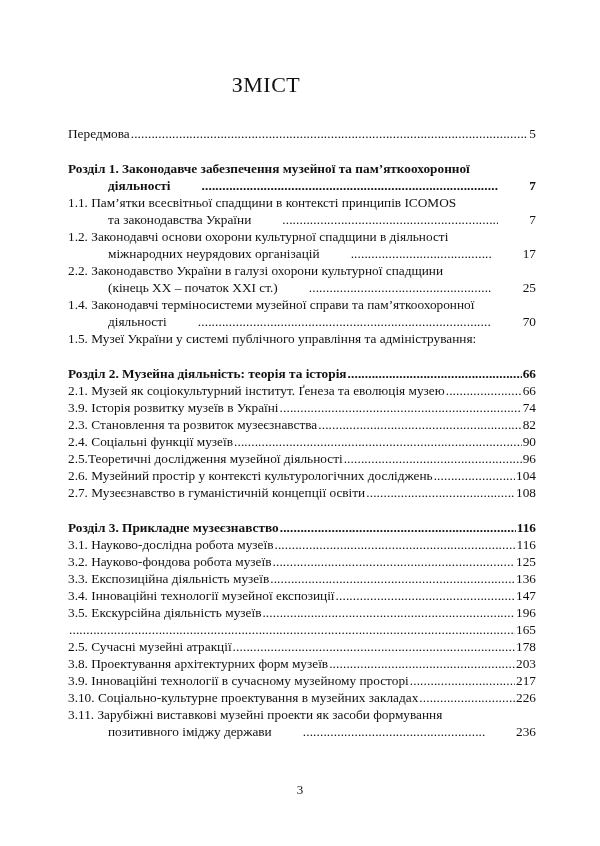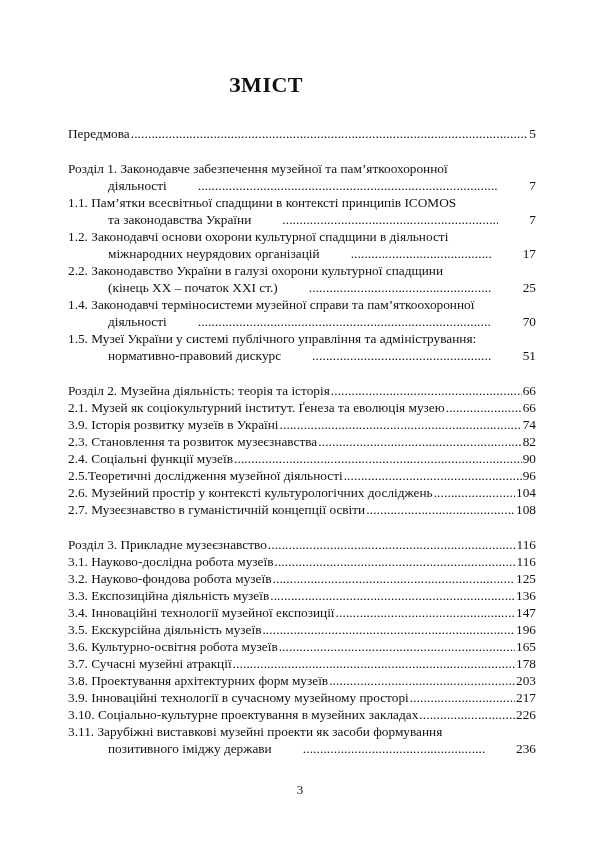--- a/index.html
+++ b/index.html
@@ -1,29 +1,29 @@
 <!DOCTYPE html>
 <html><head>
 <meta charset="utf-8">
 <style>
   html, body { margin:0; padding:0; background:#ffffff; }
   body { width:600px; height:846px; position:relative; overflow:hidden;
          font-family:"Liberation Serif", "DejaVu Serif", serif; color:#111; }
   .title { position:absolute; top:72px; left:0; width:532px; text-align:center;
-           font-weight:bold; font-size:22px; letter-spacing:0.5px; }
+           font-weight:normal; font-size:22px; letter-spacing:0.5px; }
   .toc { position:absolute; left:68px; width:468px; top:125px; font-size:13.3px; line-height:17px; }
   .entry { position:relative; }
   .line { display:flex; align-items:center; white-space:nowrap; }
   .line .text { flex:0 0 auto; }
   .line .dots { flex:1 1 auto; overflow:hidden; white-space:nowrap; margin:0 1px; }
   .line .dots::before { content:". . . . . . . . . . . . . . . . . . . . . . . . . . . . . . . . . . . . . . . . . . . . . . . . . . . . . . . . . . . . . . . . . . . . . . . . . . . . . . . . . . . . . . . . . . . . . . . . . . . . . . . . . . . . . . . . . . . . . . . . . . . . . . . . . . . . . . . . . . . . . . . . . . . . . . . . . . . . . . . . . . . . . . . . . . . . . . . . . . . . . . . . . ";
                           letter-spacing:-1.6px; }
   .line .page { flex:0 0 auto; }
   .cont { padding-left:40px;gap:30px; }
-  .bold { font-weight:normal; }
+  .bold { font-weight:bold; }
   .gap-lg { height:18px; }
   .pageno { position:absolute; top:782px; left:0; width:600px; text-align:center; font-size:13px; }
 </style>
 </head>
 <body>
 
 <div class="title">ЗМІСТ</div>
 
 <div class="toc">
 
@@ -84,25 +84,20 @@
     <div class="line cont">
       <span class="text">діяльності</span>
       <span class="dots"></span>
       <span class="page">70</span>
     </div>
   </div>
   <div class="entry">
     <div class="line">
         <span class="text">1.5. Музеї України у системі публічного управління та адміністрування:</span>
       </div>
-    <div class="line cont">
-      <span class="text">нормативно-правовий дискурс</span>
-      <span class="dots"></span>
-      <span class="page">51</span>
-    </div>
   </div>
 
   <div class="gap-lg"></div>
 
   <div class="entry bold">
     <div class="line">
       <span class="text">Розділ 2. Музейна діяльність: теорія та історія</span>
       <span class="dots"></span>
       <span class="page">66</span>
     </div>
@@ -196,28 +191,27 @@
     </div>
   <div class="entry">
       <div class="line">
     <span class="text">3.5. Екскурсійна діяльність музеїв</span>
     <span class="dots"></span>
     <span class="page">196</span>
       </div>
     </div>
   <div class="entry">
       <div class="line">
-    <span class="text">3.6. Культурно-освітня робота музеїв</span>
     <span class="dots"></span>
     <span class="page">165</span>
       </div>
     </div>
   <div class="entry">
       <div class="line">
-    <span class="text">3.7. Сучасні музейні атракції</span>
+    <span class="text">2.5. Сучасні музейні атракції</span>
     <span class="dots"></span>
     <span class="page">178</span>
       </div>
     </div>
   <div class="entry">
       <div class="line">
     <span class="text">3.8. Проектування архітектурних форм музеїв</span>
     <span class="dots"></span>
     <span class="page">203</span>
       </div>

